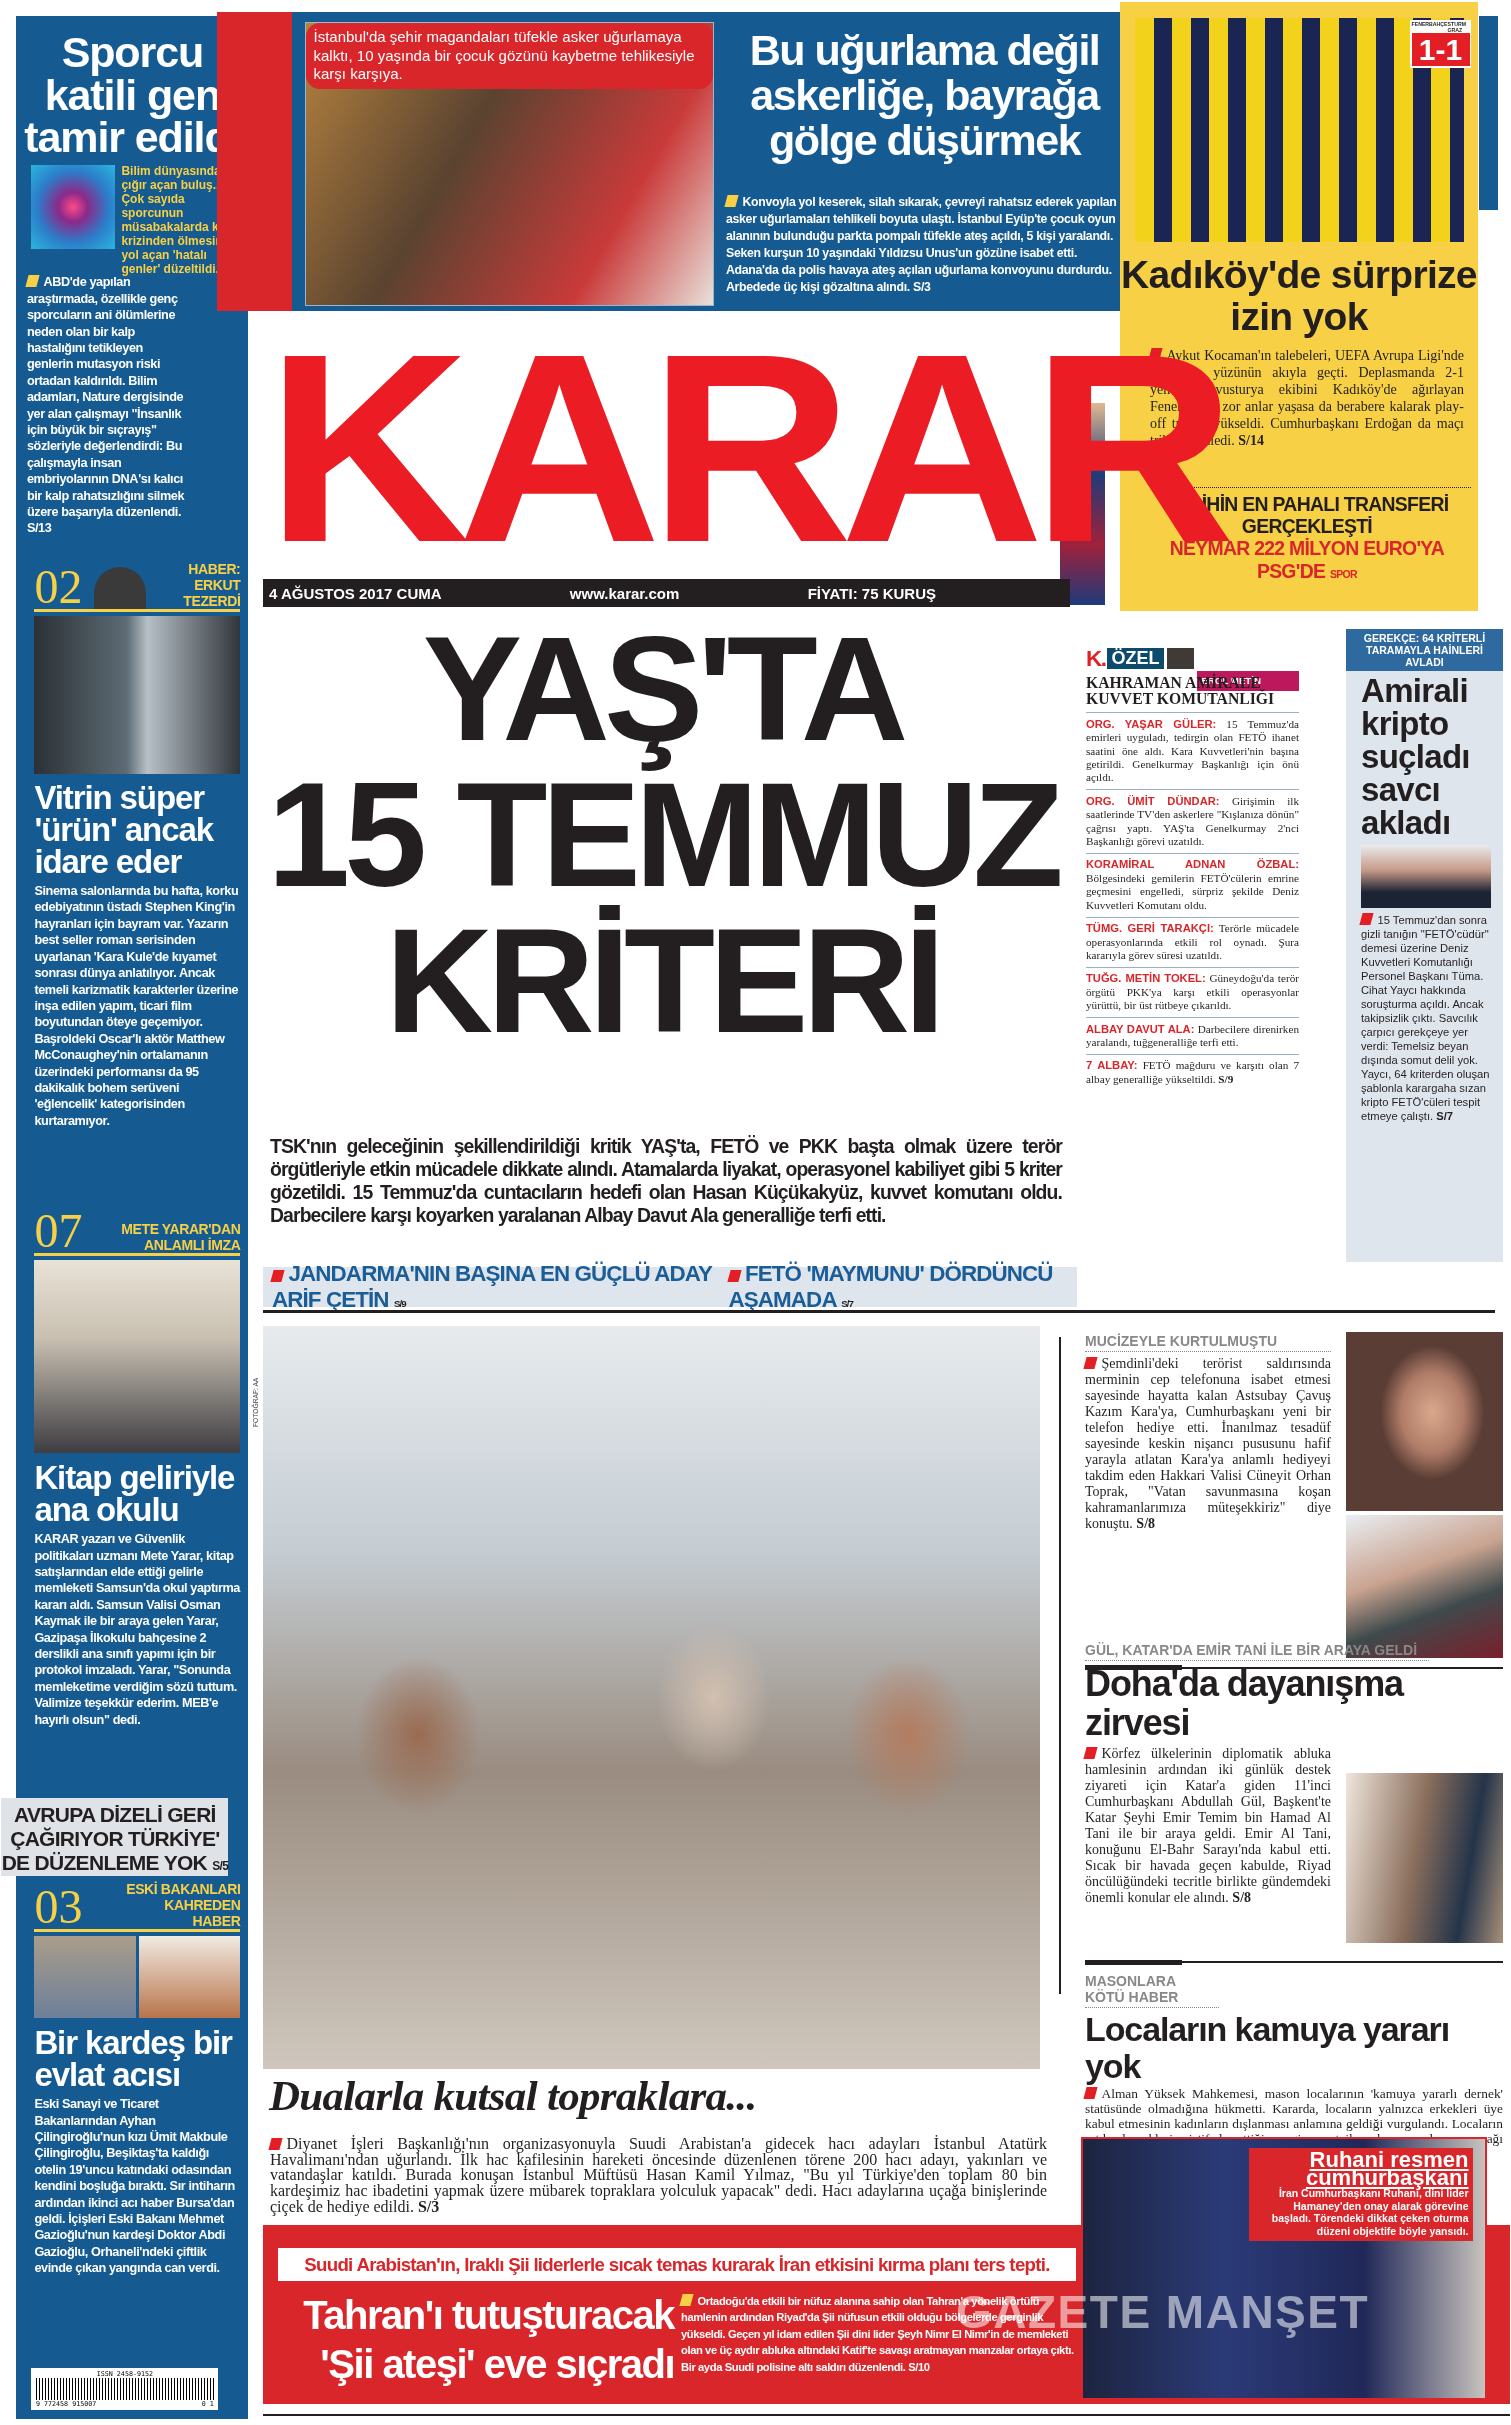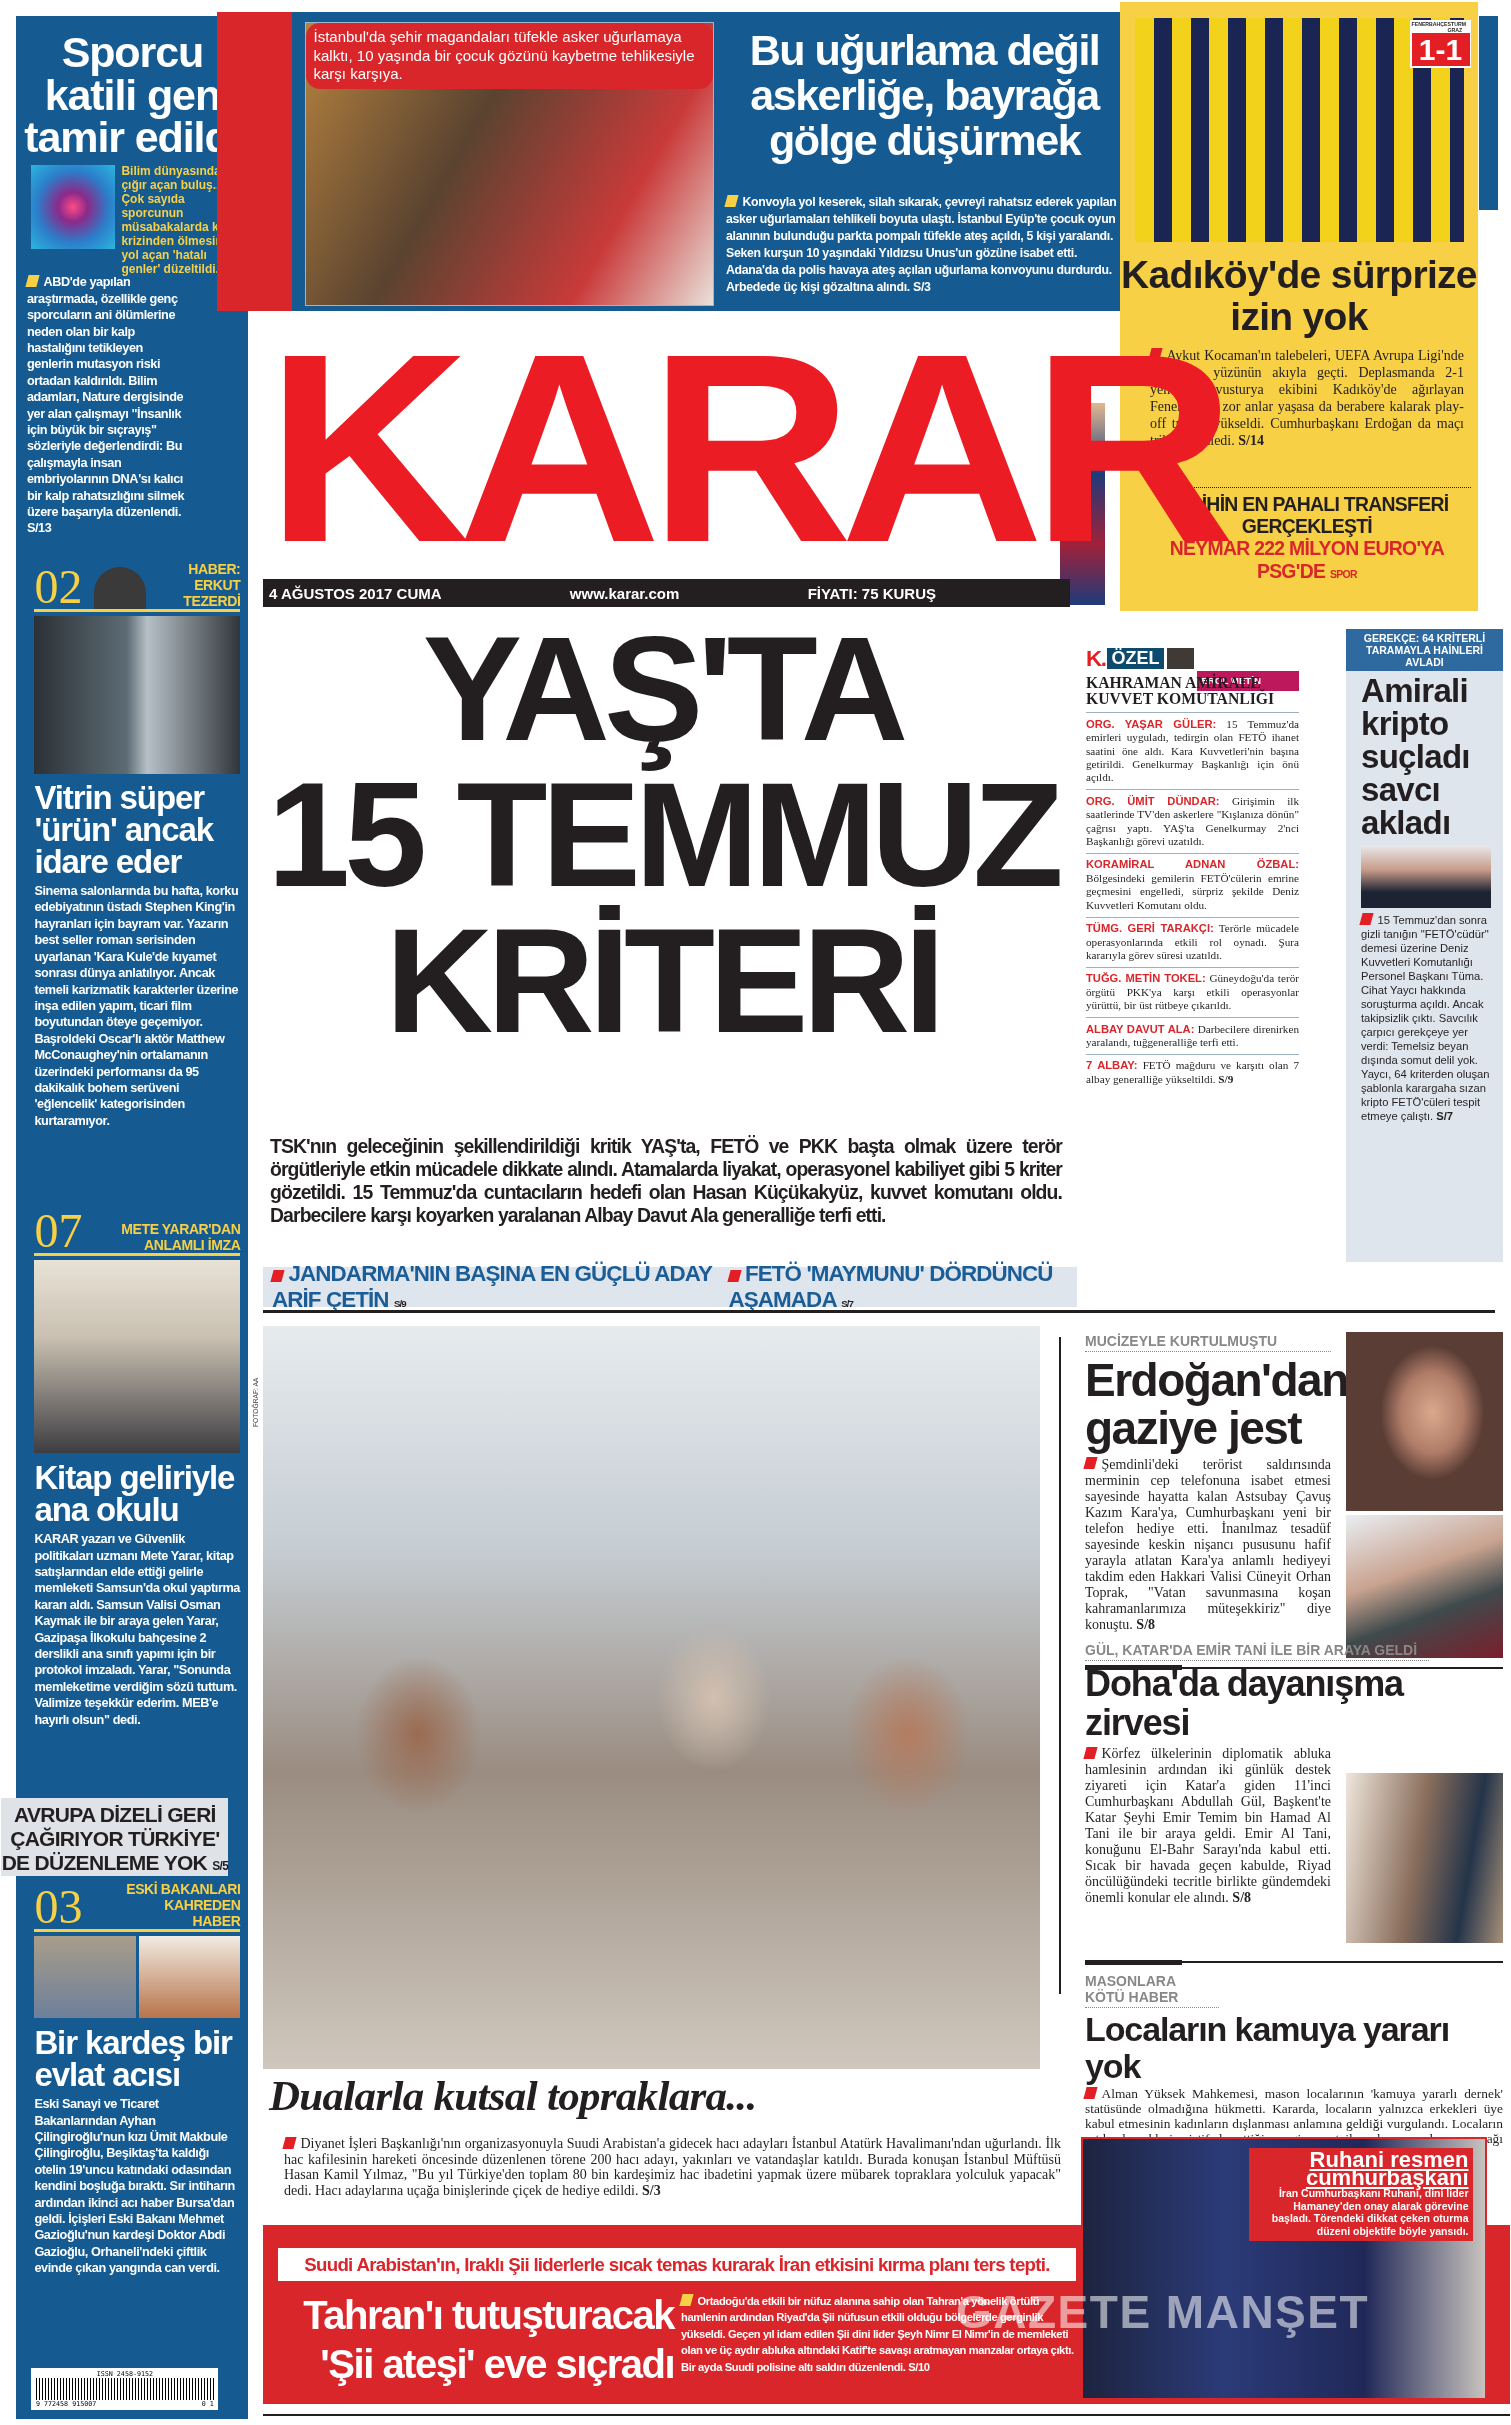--- a/index.html
+++ b/index.html
@@ -176,29 +176,28 @@
   </div>
 </div>
 
 <div class="abs" style="left:252px; top:1337px; width:7.5px; height:90px; font-size:6.7px; color:#444; writing-mode:vertical-rl; transform:rotate(180deg);">FOTOĞRAF: AA</div>
 <div class="abs photo" style="left:263px; top:1326px; width:777px; height:743px; background:
   radial-gradient(ellipse 90px 112px at 20% 55%, #9a6b52 0%, transparent 70%),
   radial-gradient(ellipse 82px 105px at 58% 50%, #d2c0b0 0%, transparent 70%),
   radial-gradient(ellipse 90px 112px at 83% 55%, #b37c60 0%, transparent 70%),
   linear-gradient(180deg, #e7ebee 0%, #c5cdd3 30%, #9a8c80 60%, #cfc7bd 100%);"></div>
 <div class="abs serif" style="left:269px; top:2072px; width:777px; font-style:italic; font-weight:bold; font-size:43px; line-height:48px; letter-spacing:-0.7px;">Dualarla kutsal topraklara...</div>
-<div class="abs serif" style="left:284px; top:2136px; width:777px; font-size:14px; line-height:15.7px; text-align:justify;">
+<div class="abs serif" style="left:270px; top:2136px; width:777px; font-size:16px; line-height:15.7px; text-align:justify;">
   <span class="bullet-red"></span><span>Diyanet İşleri Başkanlığı'nın organizasyonuyla Suudi Arabistan'a gidecek hacı adayları İstanbul Atatürk Havalimanı'ndan uğurlandı. İlk hac kafilesinin hareketi öncesinde düzenlenen törene 200 hacı adayı, yakınları ve vatandaşlar katıldı. Burada konuşan İstanbul Müftüsü Hasan Kamil Yılmaz, "Bu yıl Türkiye'den toplam 80 bin kardeşimiz hac ibadetini yapmak üzere mübarek topraklara yolculuk yapacak" dedi. Hacı adaylarına uçağa binişlerinde çiçek de hediye edildi.</span> <b>S/3</b>
 </div>
 
 <div class="abs" style="left:1059px; top:1337px; width:1.5px; height:657px; background:#231f20;"></div>
 
 <div class="abs" style="left:1085px; top:1333px; width:246px;">
   <div style="color:#888; font-weight:bold; font-size:14px; border-bottom:0.7px dotted #888; padding-bottom:1.5px;">MUCİZEYLE KURTULMUŞTU</div>
-  <div style="font-weight:bold; font-size:46px; line-height:48px; letter-spacing:-1.5px; margin-top:4.5px;">Erdoğan'dan gaziye jest</div>
   <div class="serif" style="margin-top:4.5px; font-size:14px; line-height:16px; text-align:justify;">
     <span class="bullet-red"></span><span>Şemdinli'deki terörist saldırısında merminin cep telefonuna isabet etmesi sayesinde hayatta kalan Astsubay Çavuş Kazım Kara'ya, Cumhurbaşkanı yeni bir telefon hediye etti. İnanılmaz tesadüf sayesinde keskin nişancı pususunu hafif yarayla atlatan Kara'ya anlamlı hediyeyi takdim eden Hakkari Valisi Cüneyit Orhan Toprak, "Vatan savunmasına koşan kahramanlarımıza müteşekkiriz" diye konuştu.</span> <b>S/8</b>
   </div>
 </div>
 <div class="abs photo" style="left:1346px; top:1332px; width:157px; height:179px; background: radial-gradient(ellipse 52px 67px at 55% 45%, #d9a98c 0%, #b07c68 60%, #5a3d35 100%);"></div>
 <div class="abs photo" style="left:1346px; top:1515px; width:157px; height:143px; background: linear-gradient(160deg,#e9eef2 0%, #c9a390 40%, #3f4a4c 65%, #7b1f2c 100%);"></div>
 <div class="abs divider" style="left:1085px; top:1667px; width:418px; height:1.5px;"></div>
 <div class="abs" style="left:1085px; top:1665px; width:97px; height:4.5px; background:#231f20;"></div>
 
 <div class="abs" style="left:1085px; top:1642px; width:418px;">

